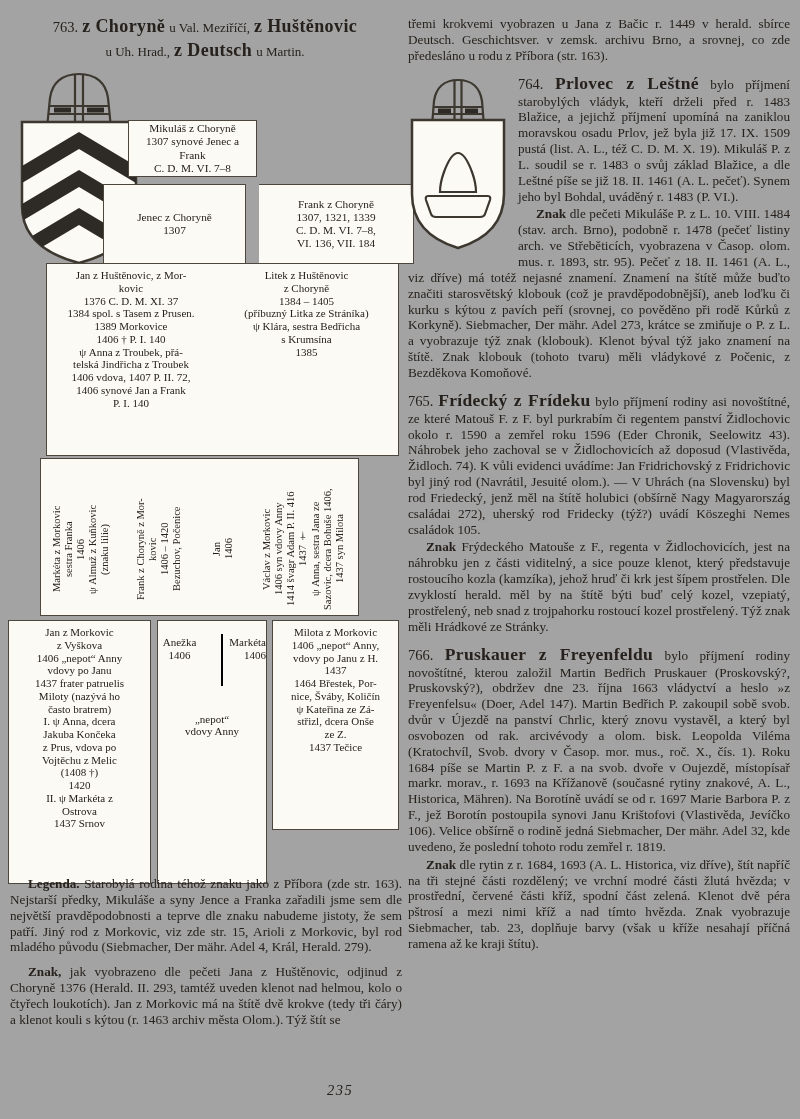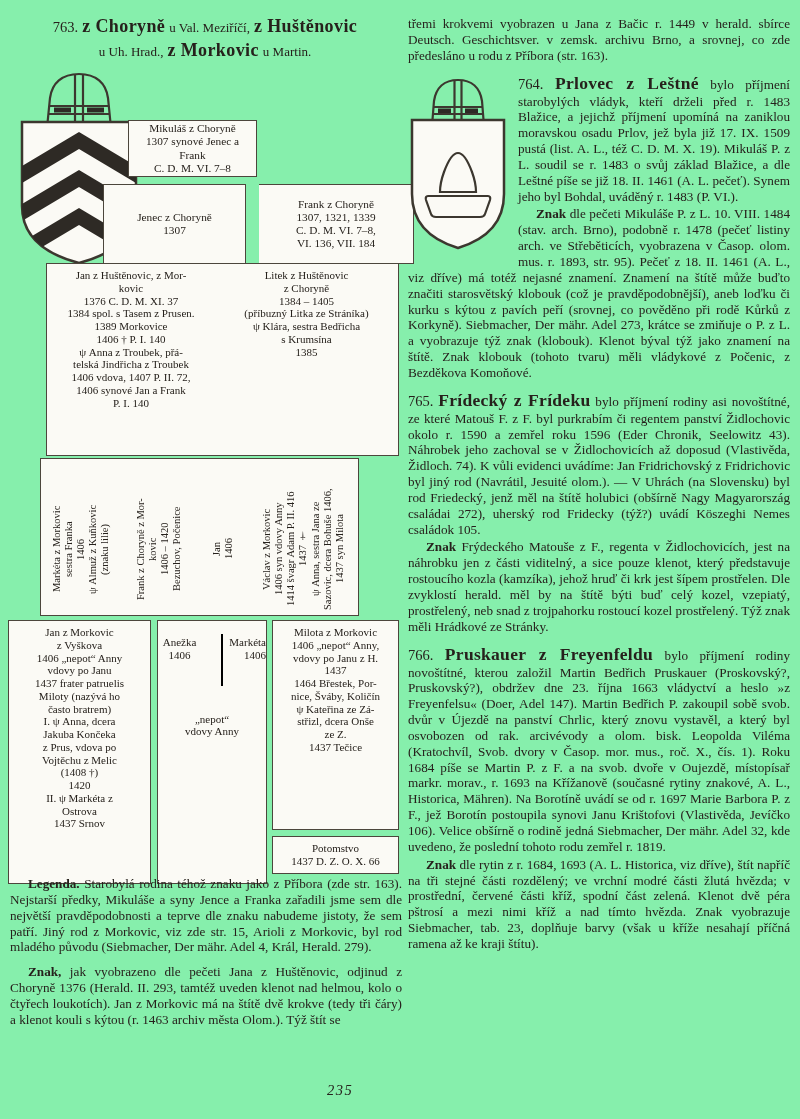--- a/index.html
+++ b/index.html
@@ -1,21 +1,21 @@
 <!DOCTYPE html>
 <html lang="cs"><head>
 <meta charset="utf-8">
 <style>
   html,body{margin:0;padding:0;}
   body{background:#e8e6e0;}
   #page{
     position:relative;
     width:800px;height:1119px;
     margin:0 auto;
-    background:#86efac;
+    background:#a3a3a3;
     color:#26211c;
     font-family:"Liberation Serif","DejaVu Serif",serif;
     overflow:hidden;
   }
   
   .h763{
     position:absolute;left:8px;top:14px;width:394px;
     text-align:center;line-height:1.35;
   }
   .enum{font-size:14.5px;}
@@ -72,21 +72,21 @@
 
 <div id="page">
 
   <div class="h763">
     <span class="enum">763.</span>
     <span class="ename">z Choryně</span>
     <span class="eloc">u Val. Meziříčí,</span>
     <span class="ename">z Huštěnovic</span>
     <br>
     <span class="eloc">u Uh. Hrad.,</span>
-    <span class="ename">z Morkovic</span>
+    <span class="ename">z Deutsch</span>
     <span class="eloc">u Martin.</span>
   </div>
 
   <div class="crest" style="left:16px;top:70px;width:126px;height:198px;">
     <svg width="126" height="198" viewBox="0 0 126 198">
 
       <path class="ln" d="M63,4 C46,4 36,13 34,28 L31,58 C31,67 44,73 63,73 C82,73 95,67 95,58 L92,28 C90,13 80,4 63,4 Z"></path>
       <path class="ln" d="M59,4 L59,72 M67,4 L67,72"></path>
       <path class="ln" d="M33,36 L93,36 M33,44 L93,44"></path>
       <rect class="fill" x="38" y="37.5" width="17" height="5"></rect>
@@ -193,22 +193,20 @@
 1406 „nepot“ Anny,
 vdovy po Janu z H.
 1437
 1464 Břestek, Por-
 nice, Šváby, Količín
 ψ Kateřina ze Zá-
 střizl, dcera Onše
 ze Z.
 1437 Tečice</span></div>
 
-  <div class="box vcenter" style="left:272px;top:836px;width:127px;height:38px;"><span>Potomstvo
-1437 D. Z. O. X. 66</span></div>
 
   <div class="flow" style="left:10px;top:876px;width:392px;">
     <p class="ind">
       <span class="blead">Legenda.</span><span> Starobylá rodina téhož znaku jako z Příbora (zde str. 163). Nejstarší předky, Mikuláše a syny Jence a Franka zařadili jsme sem dle největší pravděpodobnosti a teprve dle znaku nabudeme jistoty, že sem patří. Jiný rod z Morkovic, viz zde str. 15, Arioli z Morkovic, byl rod mladého původu (Siebmacher, Der mähr. Adel 4, Král, Herald. 279).</span>
     </p>
     <p class="ind mt">
       <span class="blead">Znak,</span><span> jak vyobrazeno dle pečeti Jana z Huštěnovic, odjinud z Choryně 1376 (Herald. II. 293, tamtéž uveden klenot nad helmou, kolo o čtyřech loukotích). Jan z Morkovic má na štítě dvě krokve (tedy tři čáry) a klenot kouli s kýtou (r. 1463 archiv města Olom.). Týž štít se</span>
     </p>
   </div>
 

